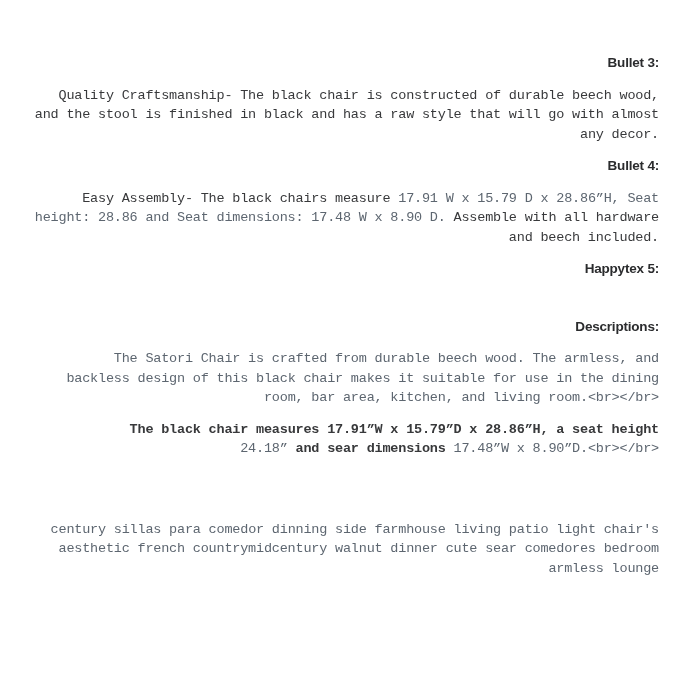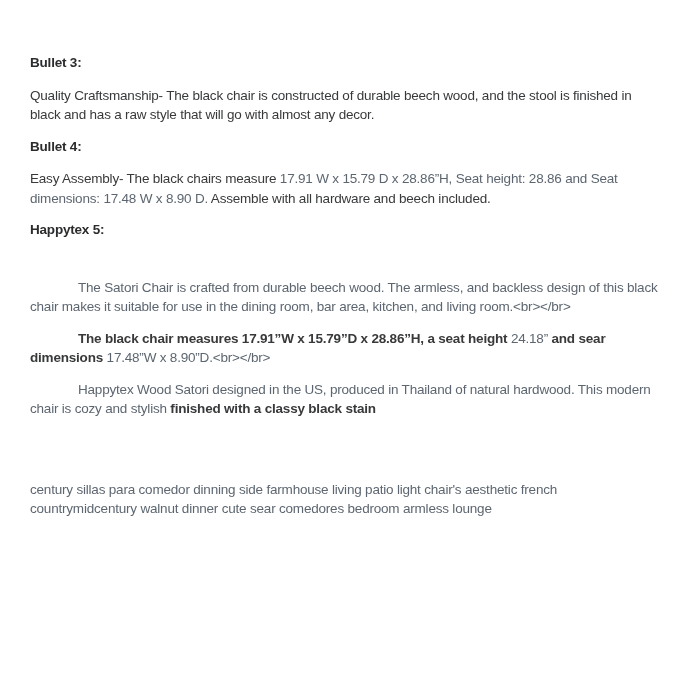--- a/index.html
+++ b/index.html
@@ -18,28 +18,30 @@
     box-sizing: border-box;
     width: 673px;
     height: 697px;
     background: var(--c-page);
     padding: 53px 14px 1px 30px;
     font-family: "Liberation Sans", "DejaVu Sans", sans-serif;
     font-size: 13.5px;
     line-height: 19.5px;
     letter-spacing: -0.2px;
     overflow: hidden;
+    text-align: right;
   }
   .heading {
     font-weight: 700;
     color: var(--c-heading);
     margin: 0 0 13px 0;
   }
   .para {
     margin: 0 0 12px 0;
+    font-family: Liberation Mono, monospace;
   }
   .dark { color: var(--c-dark); }
   .gray { color: var(--c-gray); }
   .desc-para {
     text-indent: 48px;
   }
   .desc-bold { font-weight: 600; }
   .spacer-small { height: 25px; }
   .spacer-large { height: 49px; }
 </style>
@@ -51,24 +53,24 @@
   <div class="heading">Bullet 3:</div>
   <p class="para dark">Quality Craftsmanship- The black chair is constructed of durable beech wood, and the stool is finished in black and has a raw style that will go with almost any decor.</p>
 
   <div class="heading">Bullet 4:</div>
   <p class="para"><span class="dark">Easy Assembly- The black chairs measure </span><span class="gray">17.91 W x 15.79 D x 28.86”H, Seat height: 28.86 and Seat dimensions: 17.48 W x 8.90 D. </span><span class="dark">Assemble with all hardware and beech included.</span></p>
 
   <div class="heading">Happytex 5:</div>
 
   <div class="spacer-small"></div>
 
+  <div class="heading">Descriptions:</div>
 
   <p class="para desc-para gray">The Satori Chair is crafted from durable beech wood. The armless, and backless design of this black chair makes it suitable for use in the dining room, bar area, kitchen, and living room.&lt;br&gt;&lt;/br&gt;</p>
 
   <p class="para desc-para"><span class="dark desc-bold">The black chair measures 17.91”W x 15.79”D x 28.86”H, a seat height </span><span class="gray">24.18”</span><span class="dark desc-bold"> and sear dimensions </span><span class="gray">17.48”W x 8.90”D.&lt;br&gt;&lt;/br&gt;</span></p>
 
-  <p class="para desc-para"><span class="gray">Happytex Wood Satori designed in the US, produced in Thailand of natural hardwood. This modern chair is cozy and stylish </span><span class="dark desc-bold">finished with a classy black stain</span></p>
 
   <div class="spacer-large"></div>
 
   <p class="para gray">century sillas para comedor dinning side farmhouse living patio light chair's aesthetic french countrymidcentury walnut dinner cute sear comedores bedroom armless lounge</p>
 
 </div>
 
 </body></html>

